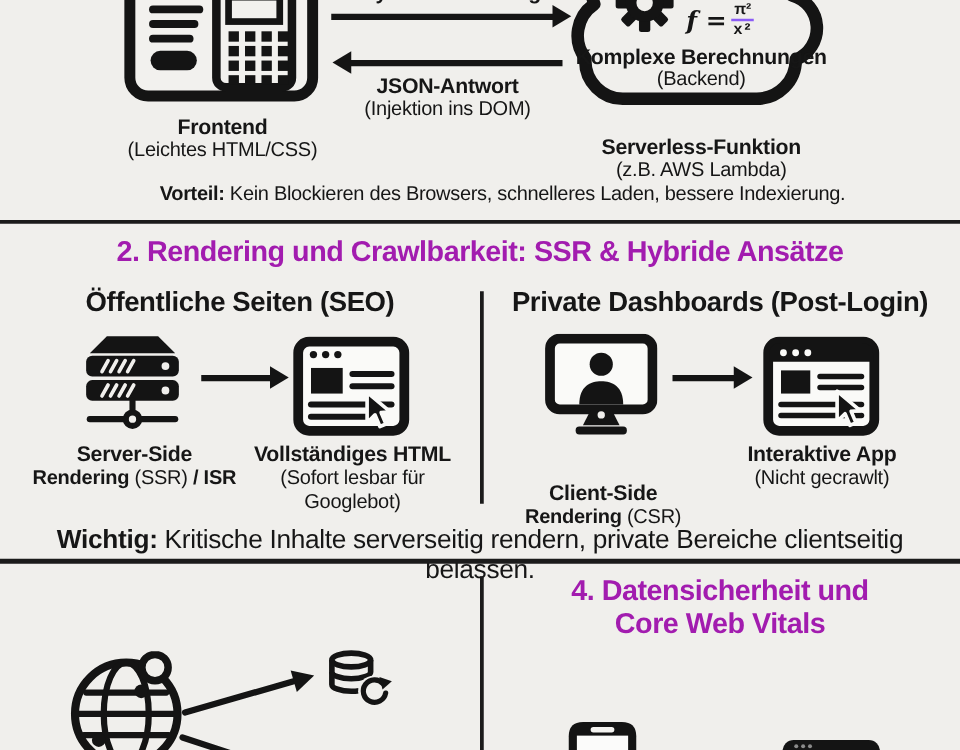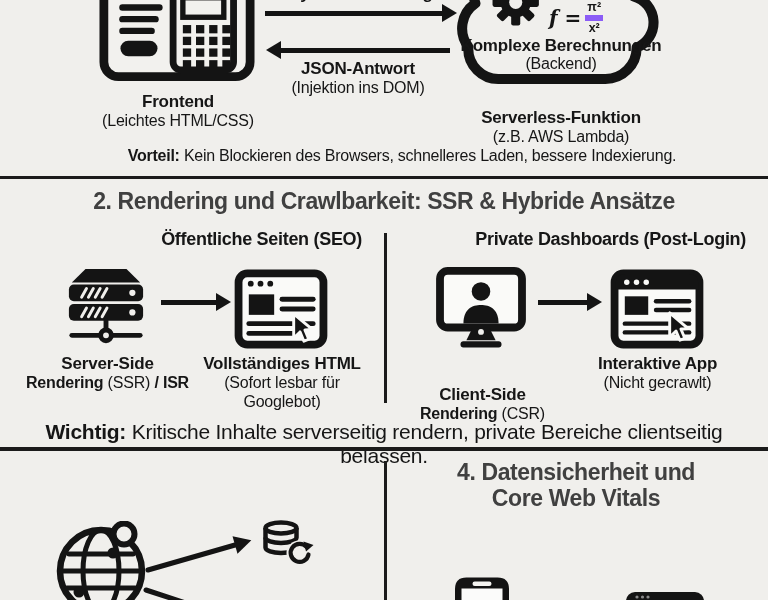--- a/index.html
+++ b/index.html
@@ -5,43 +5,43 @@
   html,body{margin:0;padding:0;}
   .page{
     position:relative;width:768px;height:600px;overflow:hidden;
     background:#f0efec;color:#161616;
     font-family:"Liberation Sans",sans-serif;
     -webkit-font-smoothing:antialiased;
   }
   .abs{position:absolute;}
   .ctr{text-align:center;}
   .b{font-weight:700;}
-  .red{color:#404040;}
+  .red{color:#a21caf;}
   .lbl-title{font-size:17px;font-weight:700;line-height:1.18;letter-spacing:-0.2px;}
   .lbl-sub{font-size:16px;line-height:1.16;letter-spacing:-0.2px;}
   .note{font-size:16px;letter-spacing:-0.25px;}
-  .col-header{font-size:18px;font-weight:700;letter-spacing:-0.3px;text-align:right;}
+  .col-header{font-size:22px;font-weight:700;letter-spacing:-0.3px;}
   .sec-title{font-size:23px;font-weight:700;letter-spacing:-0.4px;line-height:1.14;}
   .hr{position:absolute;left:0;width:768px;background:#1b1b1b;}
   .vr{position:absolute;width:3px;background:#1b1b1b;}
   
   .harrow{position:absolute;height:18px;}
   .harrow .shaft{position:absolute;top:7px;height:4.5px;background:#141414;}
   .harrow.right .shaft{left:0;right:13px;}
   .harrow.right .head{position:absolute;right:0;top:0;width:0;height:0;
     border-left:15px solid #141414;border-top:9px solid transparent;border-bottom:9px solid transparent;}
   .harrow.left .shaft{left:13px;right:0;}
   .harrow.left .head{position:absolute;left:0;top:0;width:0;height:0;
     border-right:15px solid #141414;border-top:9px solid transparent;border-bottom:9px solid transparent;}
   
   .formula{display:flex;align-items:center;gap:4px;font-weight:700;}
   .formula .f{font-family:"DejaVu Serif",serif;font-style:italic;font-size:20px;}
   .frac{display:inline-flex;flex-direction:column;align-items:center;font-size:12.5px;line-height:1.05;}
-  .frac .num{border-bottom:6px solid #8b5cf6;padding:0 2px 1px;}
-  .frac .den{padding-top:1px;}
+  .frac .num{border-bottom:2px solid #8b5cf6;padding:0 2px 1px;}
+  .frac .den{padding-top:1px;font-family:Liberation Mono, monospace;}
 </style>
 </head>
 <body>
 
 <div class="page">
 
   <div class="abs ctr b" style="left:258px;top:-16px;width:205px;font-size:17px;letter-spacing:-0.2px;">Asynchrone Anfrage</div>
 
   <svg class="abs" style="left:99px;top:-28px;" width="156" height="110" viewBox="0 0 160 112">
     <rect x="5" y="5" width="150" height="102" rx="15" fill="#f2f1ee" stroke="#141414" stroke-width="9"></rect>

